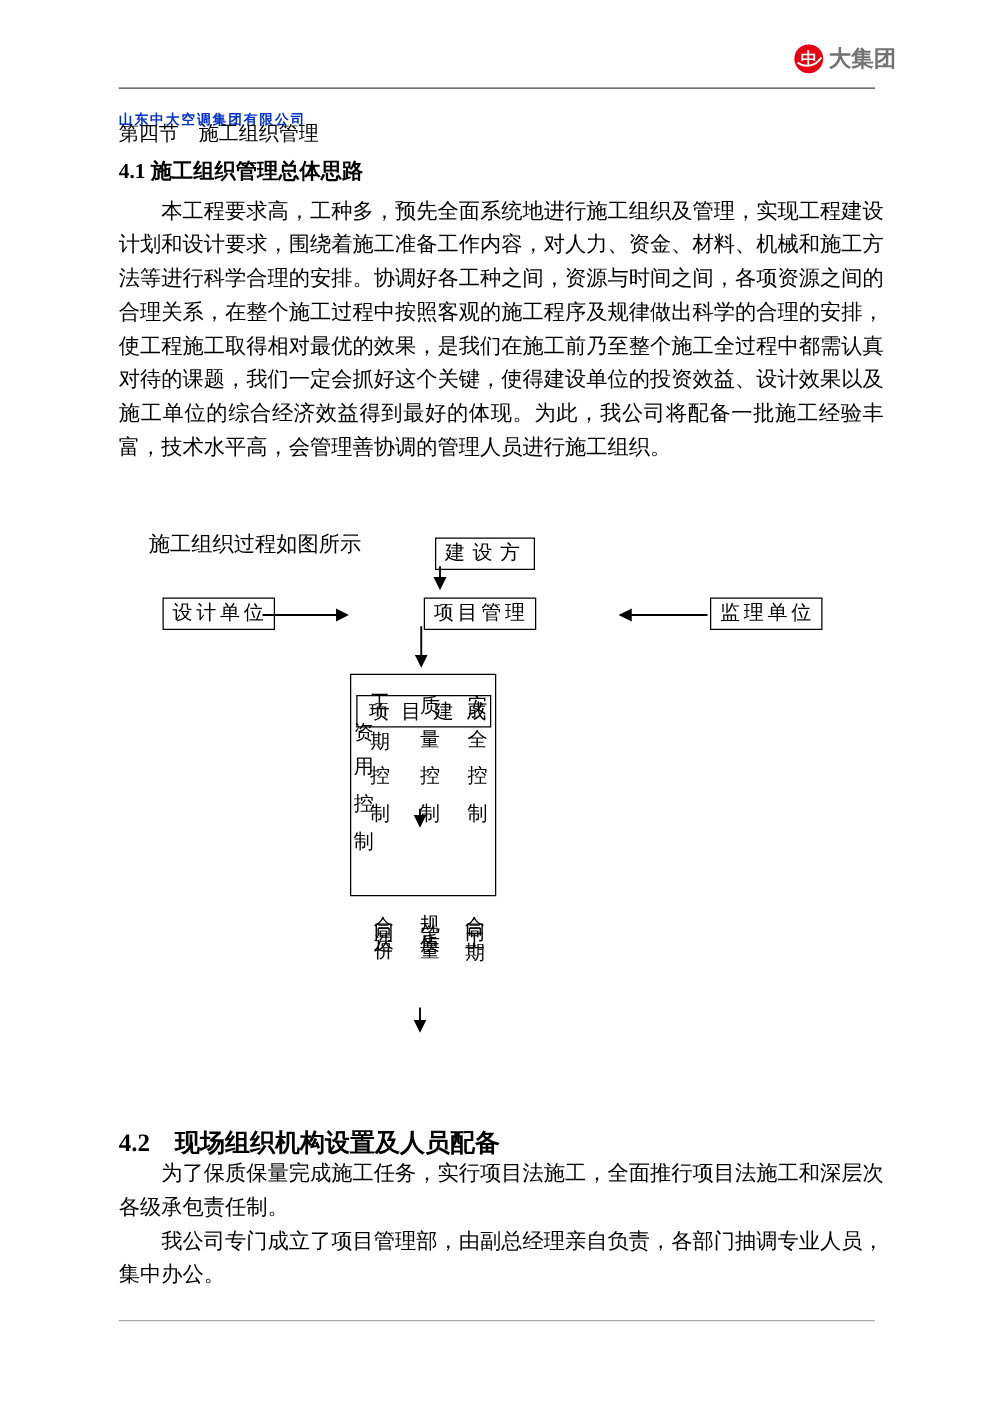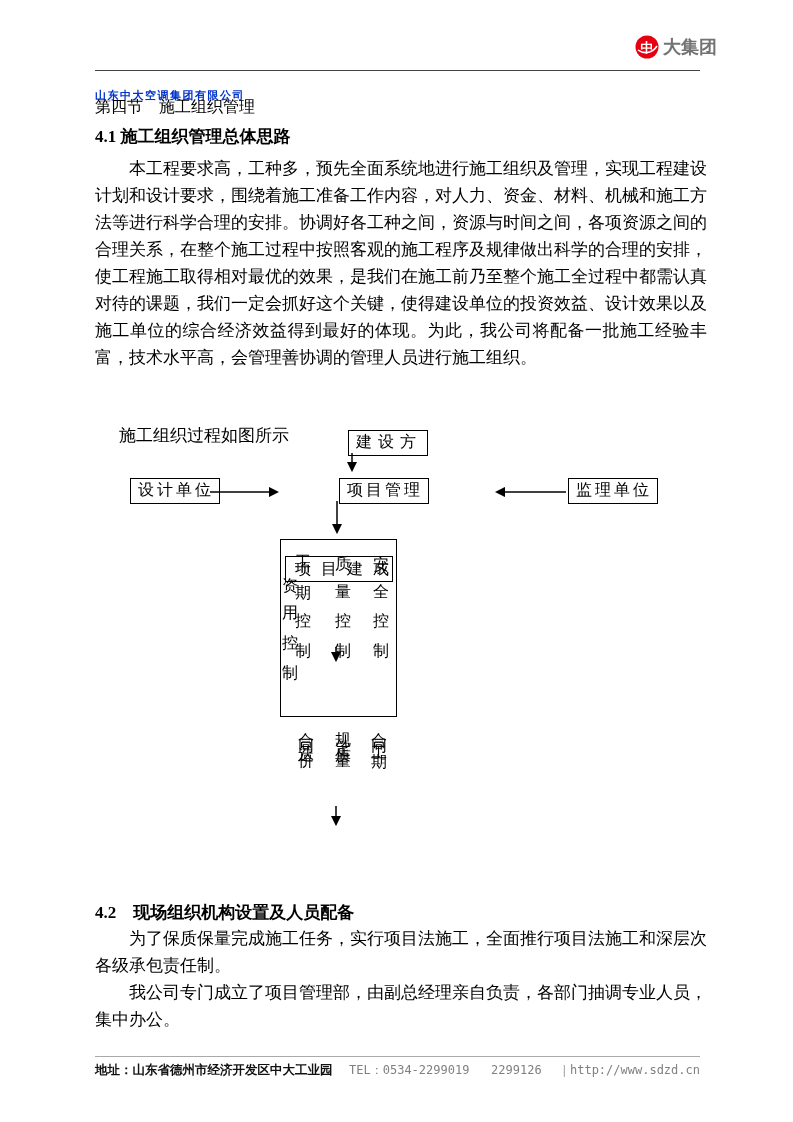--- a/index.html
+++ b/index.html
@@ -36,21 +36,21 @@
   .section-title { position:absolute; left:95px; top:97px; font-size:16px; }
   .h41 { position:absolute; left:95px; top:125px; font-size:17px; font-weight:bold; }
   .para {
     position:absolute; left:95px; width:612px;
     font-size:17px; line-height:27px;
     text-align:justify; text-indent:2em;
   }
   .p41 { top:155px; }
   .caption { position:absolute; left:95px; top:424px; font-size:17px;margin-left:24px; }
 
-  .h42 { position:absolute; left:95px; top:901px; font-size:17px; font-weight:bold; }
+  .h42 { position:absolute; left:95px; top:901px; font-size:20px; font-weight:bold; }
   .p42a { top:925px; }
   .p42b { top:979px; }
   .p42c { top:1030px; color:#ff3300; }
 
   
   .dbox {
     position:absolute; border:1.5px solid #000; background:#fff;
     font-size:16px; letter-spacing:3px; padding:1px 5px 2px 7px;
     white-space:nowrap;
   }
@@ -155,19 +155,14 @@
       <line x1="336" y1="647" x2="336" y2="660" stroke="#000" stroke-width="1.5" marker-end="url(#ah)"></line>
       <line x1="336" y1="806" x2="336" y2="824" stroke="#000" stroke-width="1.5" marker-end="url(#ah)"></line>
     </svg>
   </div>
 
   <div class="h42">4.2　现场组织机构设置及人员配备</div>
   <div class="para p42a">为了保质保量完成施工任务，实行项目法施工，全面推行项目法施工和深层次各级承包责任制。</div>
   <div class="para p42b">我公司专门成立了项目管理部，由副总经理亲自负责，各部门抽调专业人员，集中办公。</div>
 
   <div class="footer-rule"></div>
-  <div class="footer">
-    <span class="f-address">地址：山东省德州市经济开发区中大工业园</span>
-    <span class="f-tel">TEL：0534-2299019   2299126</span>
-    <span class="f-url"><span class="f-sep">｜</span><span>http://www.sdzd.cn</span></span>
-  </div>
 
 </div>
 
 </body></html>

